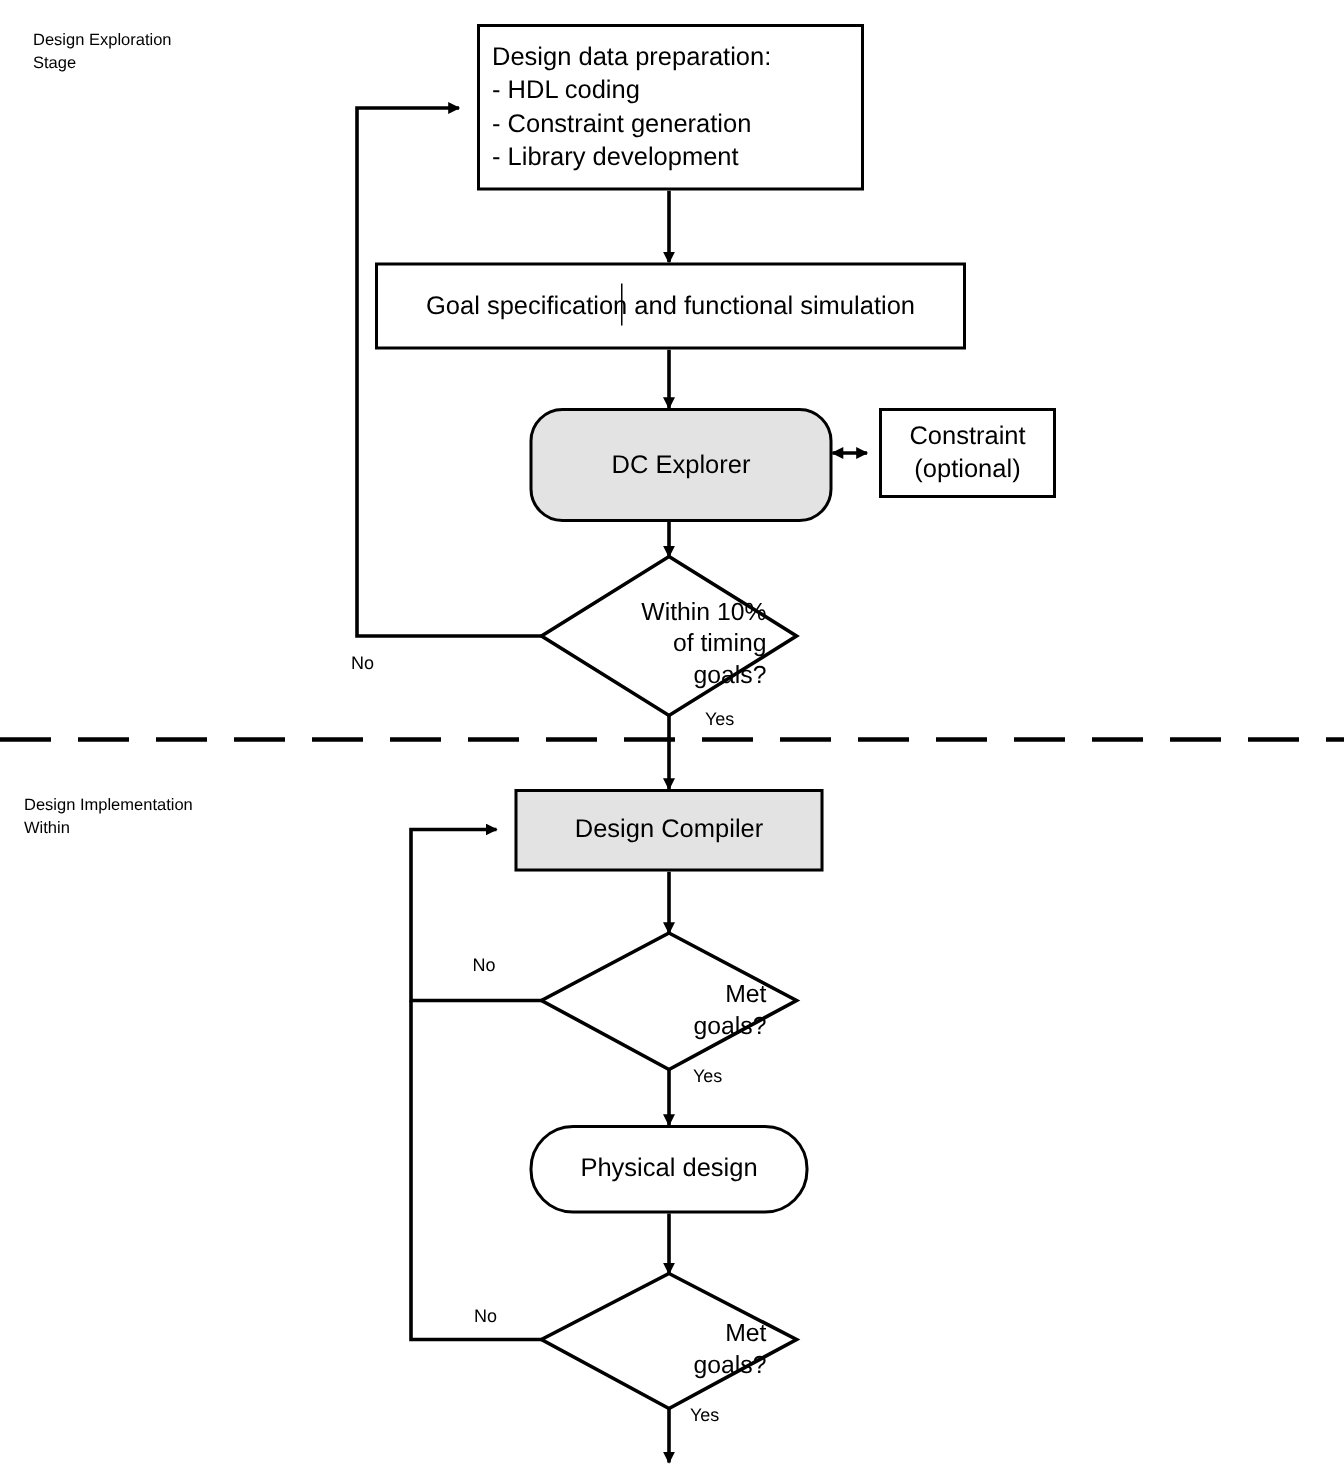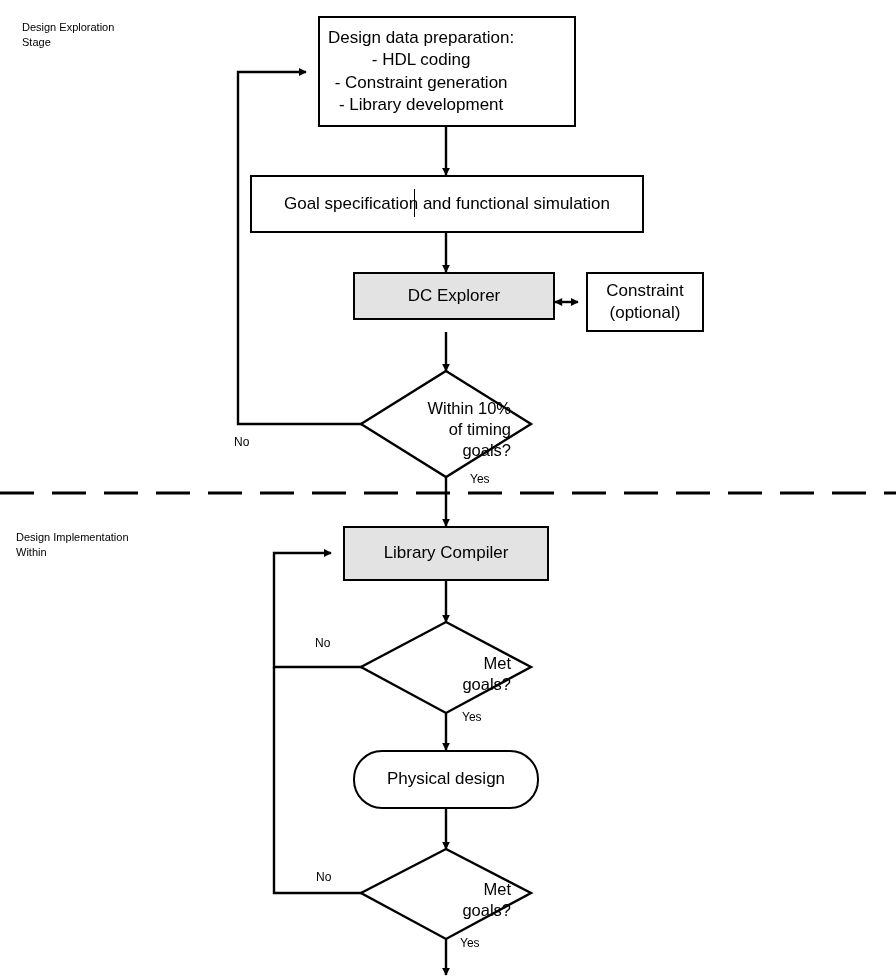--- a/index.html
+++ b/index.html
@@ -35,21 +35,20 @@
   .node.shaded {
     background: #e3e3e3;
   }
   .node.left-align {
     justify-content: flex-start;
     text-align: left;
   }
   .node .inner {
     padding: 0 8px;
     white-space: pre-line;
-    text-align: center;
   }
   .label {
     position: absolute;
     font-size: 12px;
     line-height: 1.3;
     color: #000000;
     white-space: pre-line;
   }
   .stage-label {
     position: absolute;
@@ -137,31 +136,31 @@
  - HDL coding
  - Constraint generation
  - Library development</span>
   </div>
 
   <div class="node" style="left:250px; top:175px; width:394px; height:58px;">
     <span class="inner">Goal specification and functional simulation</span>
   </div>
   <div class="caret" style="left:414px; top:189px; height:28px;"></div>
 
-  <div class="node shaded" style="left:353px; top:272px; width:202px; height:48px;">
+  <div class="node shaded" style="left:353px; top:272px; width:202px; height:76px;border-radius:22px;">
     <span class="inner">DC Explorer</span>
   </div>
 
   <div class="node" style="left:586px; top:272px; width:118px; height:60px;">
     <span class="inner">Constraint
 (optional)</span>
   </div>
 
   <div class="node shaded" style="left:343px; top:526px; width:206px; height:55px;">
-    <span class="inner">Library Compiler</span>
+    <span class="inner">Design Compiler</span>
   </div>
 
   <div class="node" style="left:353px; top:750px; width:186px; height:59px;border-radius:29px;">
     <span class="inner">Physical design</span>
   </div>
 
   <div class="diamond-text" style="left:381px; top:398px; width:130px;">Within 10%
 of timing
 goals?</div>
   <div class="diamond-text" style="left:381px; top:653px; width:130px;">Met

